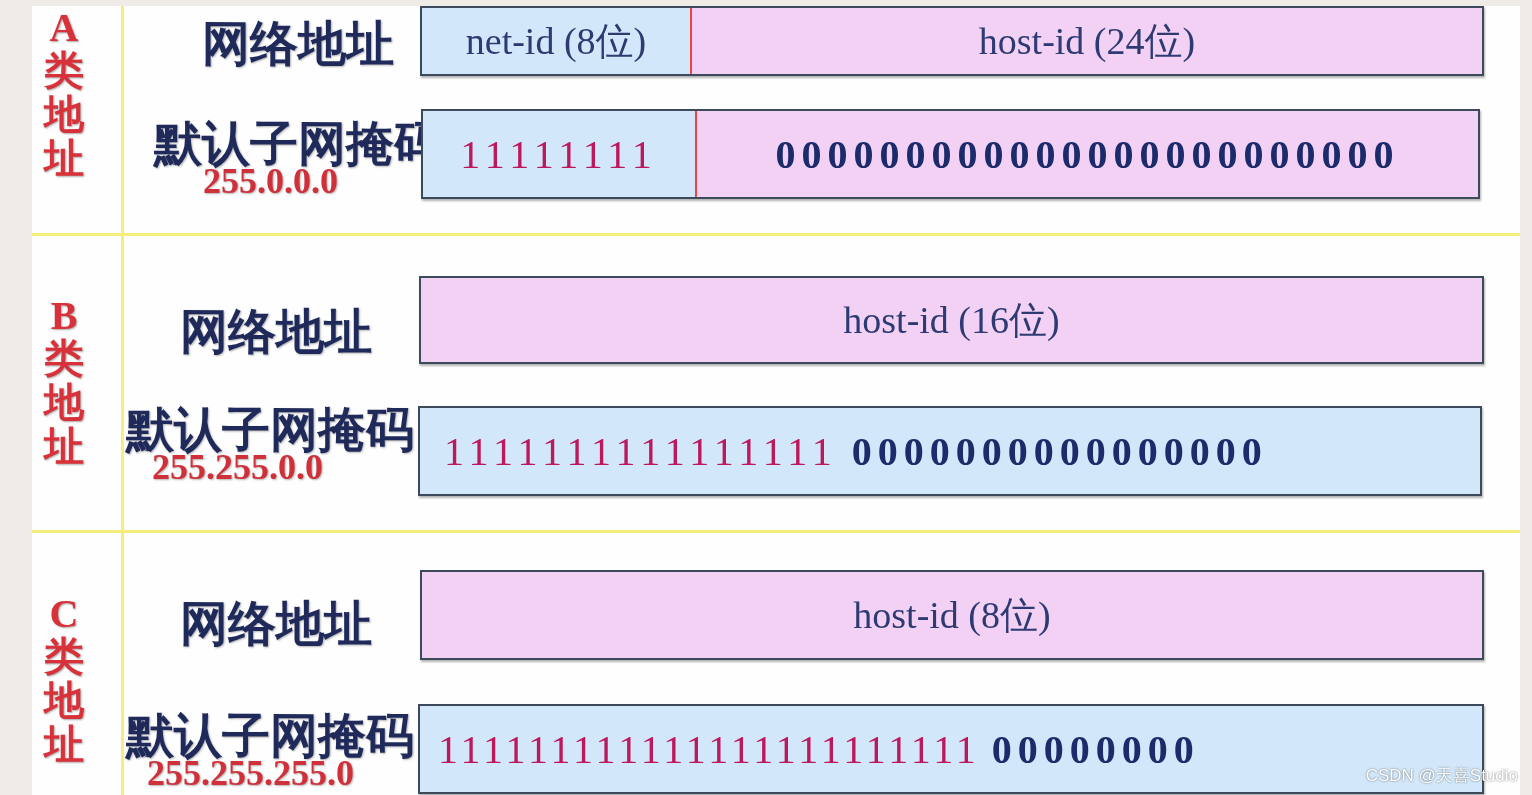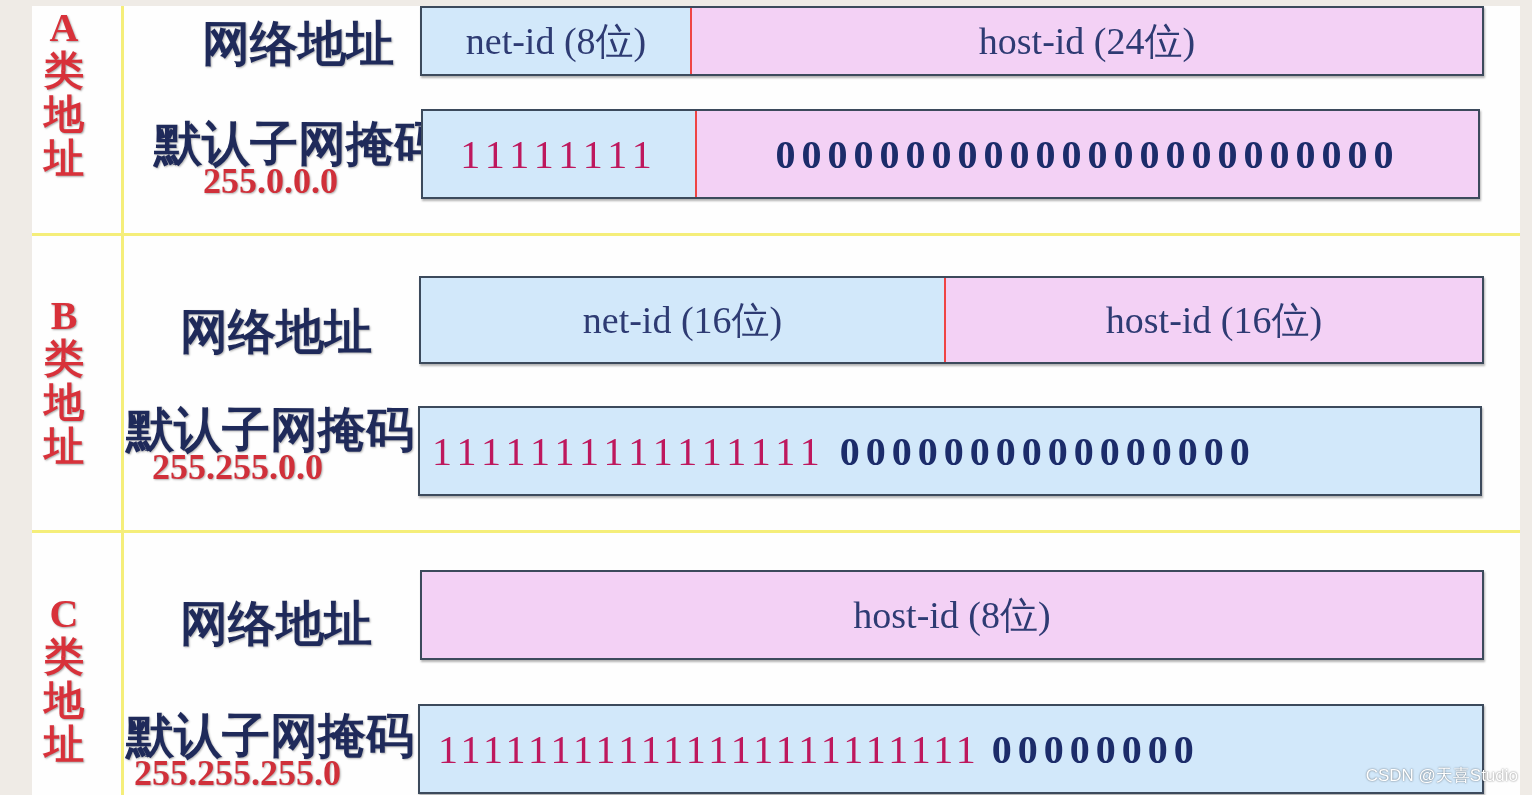--- a/index.html
+++ b/index.html
@@ -52,44 +52,43 @@
 </div>
 
 <div class="class-label" style="top:296px">
   <span class="letter">B</span>
   <span>类</span>
   <span>地</span>
   <span>址</span>
 </div>
 <div class="row-label" style="left:180px;top:300px">网络地址</div>
 <div class="box" style="left:419px;top:276px;width:1061px;height:84px">
-  <div class="seg net" style="width:523px">net-id (16位)</div>
   <div class="seg host" style="flex:1">host-id (16位)</div>
 </div>
 <div class="row-label" style="left:126px;top:398px">默认子网掩码</div>
 <div class="mask-value" style="left:152px;top:446px">255.255.0.0</div>
 <div class="box" style="left:418px;top:406px;width:1060px;height:86px">
-  <div class="seg net" style="flex:1;justify-content:flex-start;padding-left:12px">
+  <div class="seg net" style="flex:1;justify-content:flex-start;padding-left:24px">
     <span class="bits ones">1111111111111111</span>
     <span class="bits zeros" style="margin-left:14px">0000000000000000</span>
   </div>
 </div>
 
 <div class="class-label" style="top:594px">
   <span class="letter">C</span>
   <span>类</span>
   <span>地</span>
   <span>址</span>
 </div>
 <div class="row-label" style="left:180px;top:592px">网络地址</div>
 <div class="box" style="left:420px;top:570px;width:1060px;height:86px">
   <div class="seg host" style="flex:1">host-id (8位)</div>
 </div>
 <div class="row-label" style="left:126px;top:704px">默认子网掩码</div>
-<div class="mask-value" style="left:134px;top:752px">255.255.255.0</div>
+<div class="mask-value" style="left:147px;top:752px">255.255.255.0</div>
 <div class="box" style="left:418px;top:704px;width:1062px;height:86px">
   <div class="seg net" style="flex:1;justify-content:flex-start;padding-left:18px">
     <span class="bits ones" style="letter-spacing:4px">111111111111111111111111</span>
     <span class="bits zeros" style="margin-left:12px">00000000</span>
   </div>
 </div>
 
 <div class="watermark">CSDN @天喜Studio</div>
 
 </body></html>

